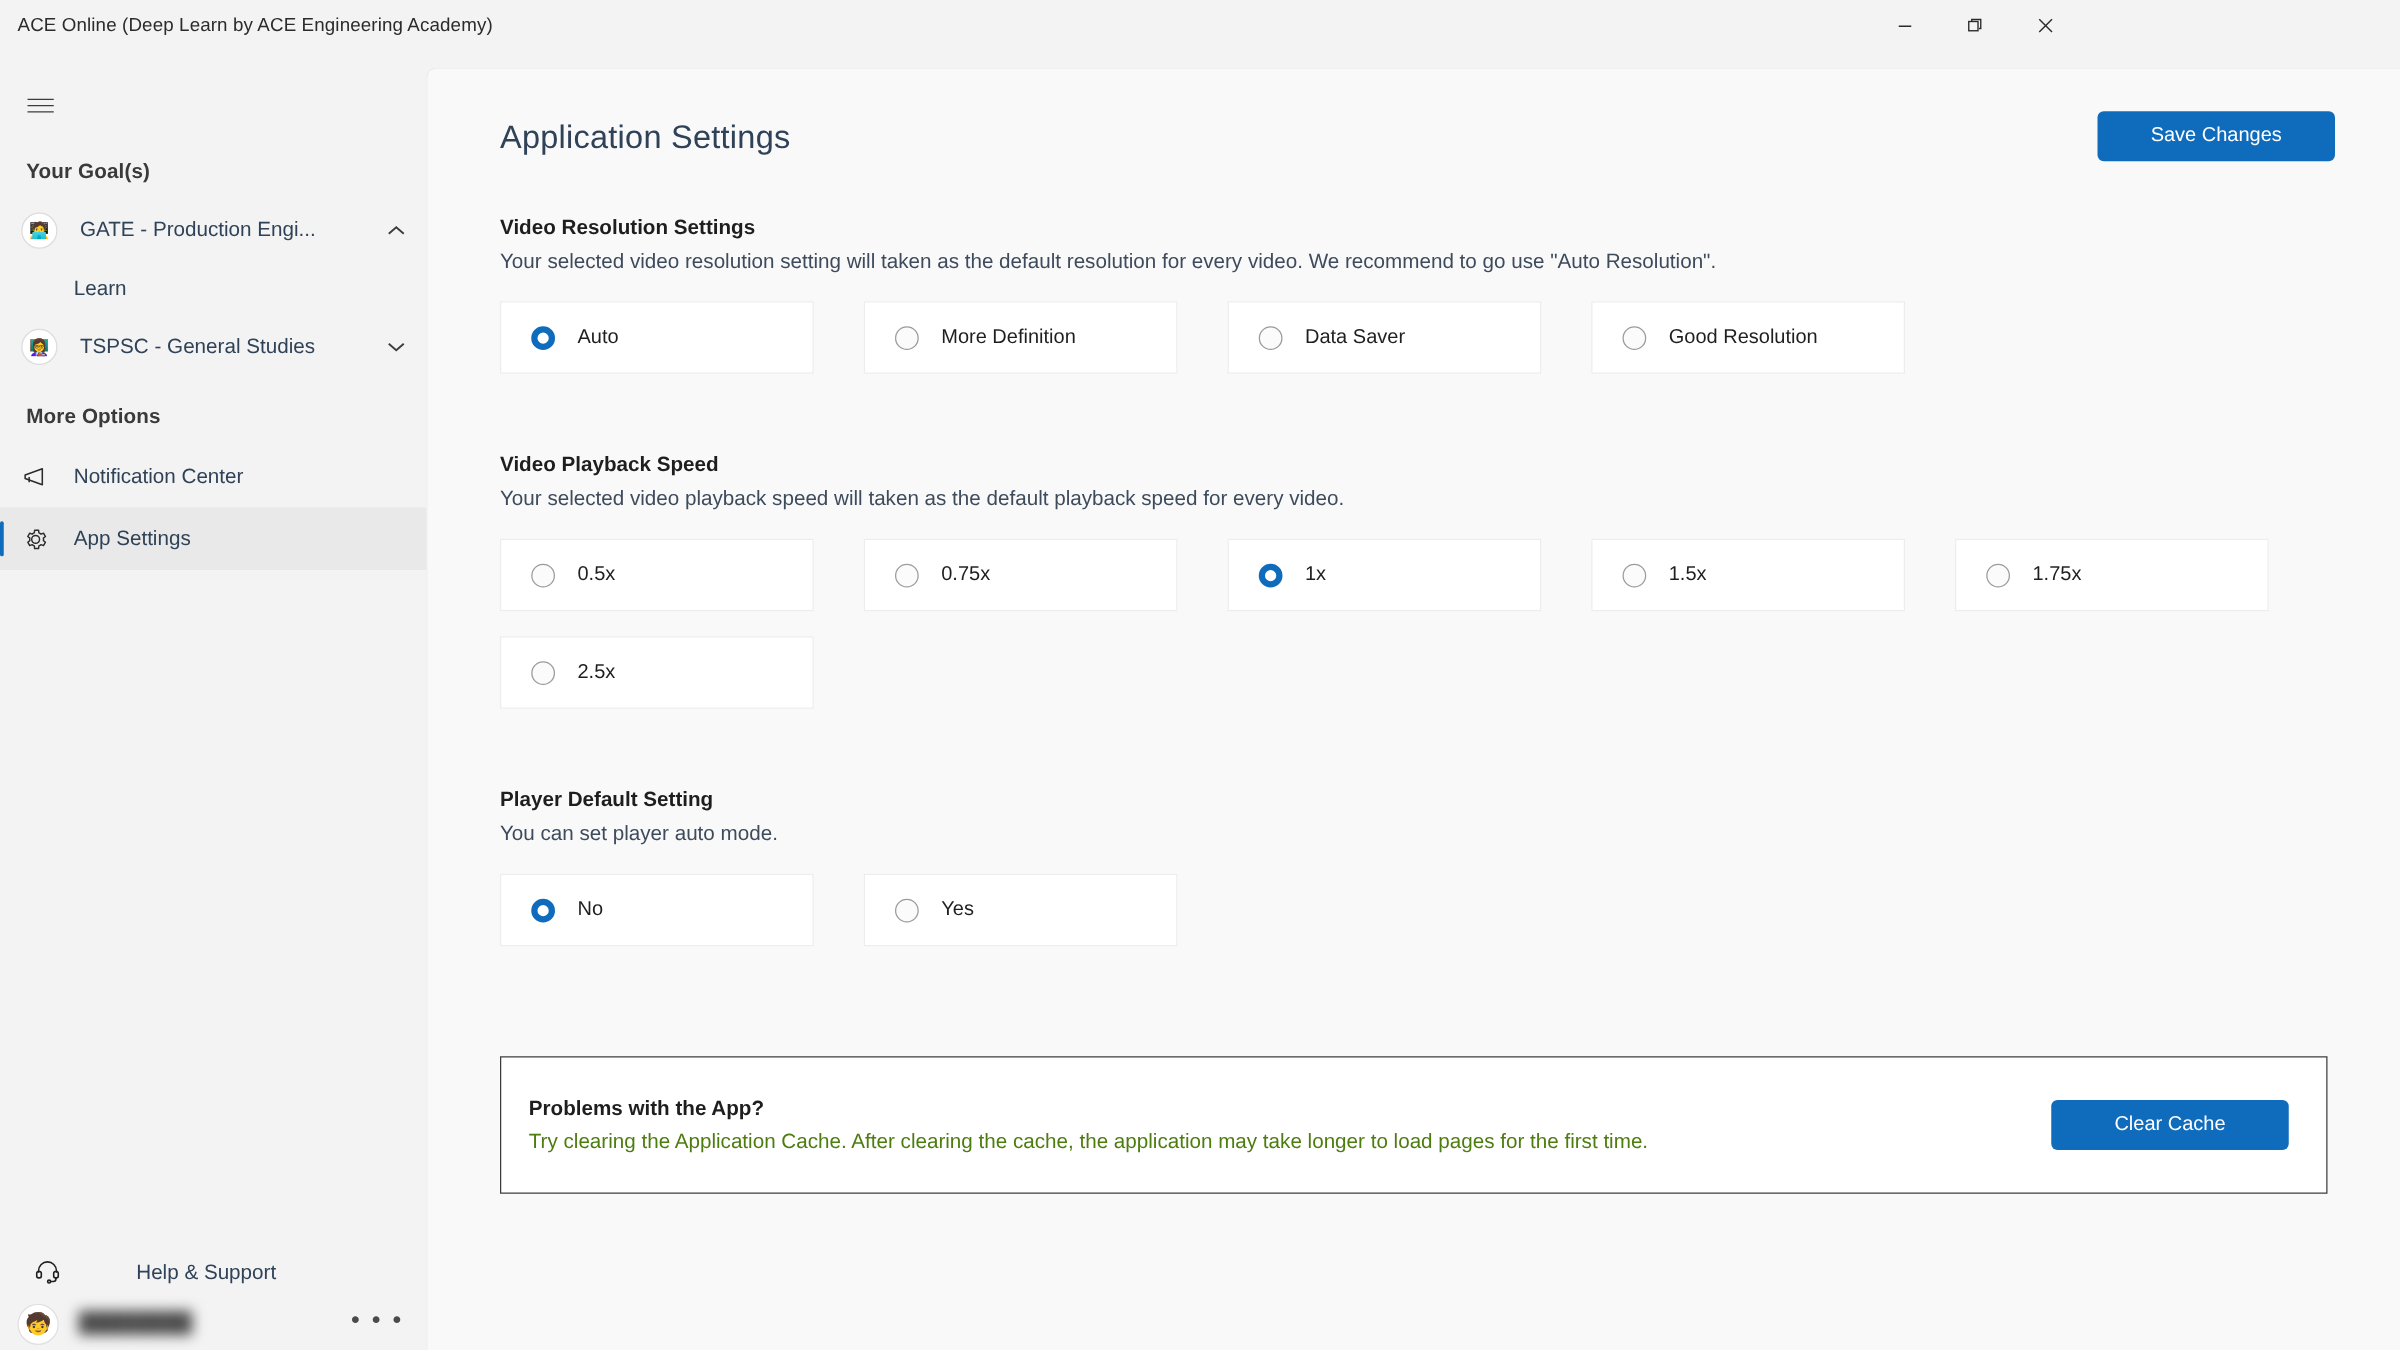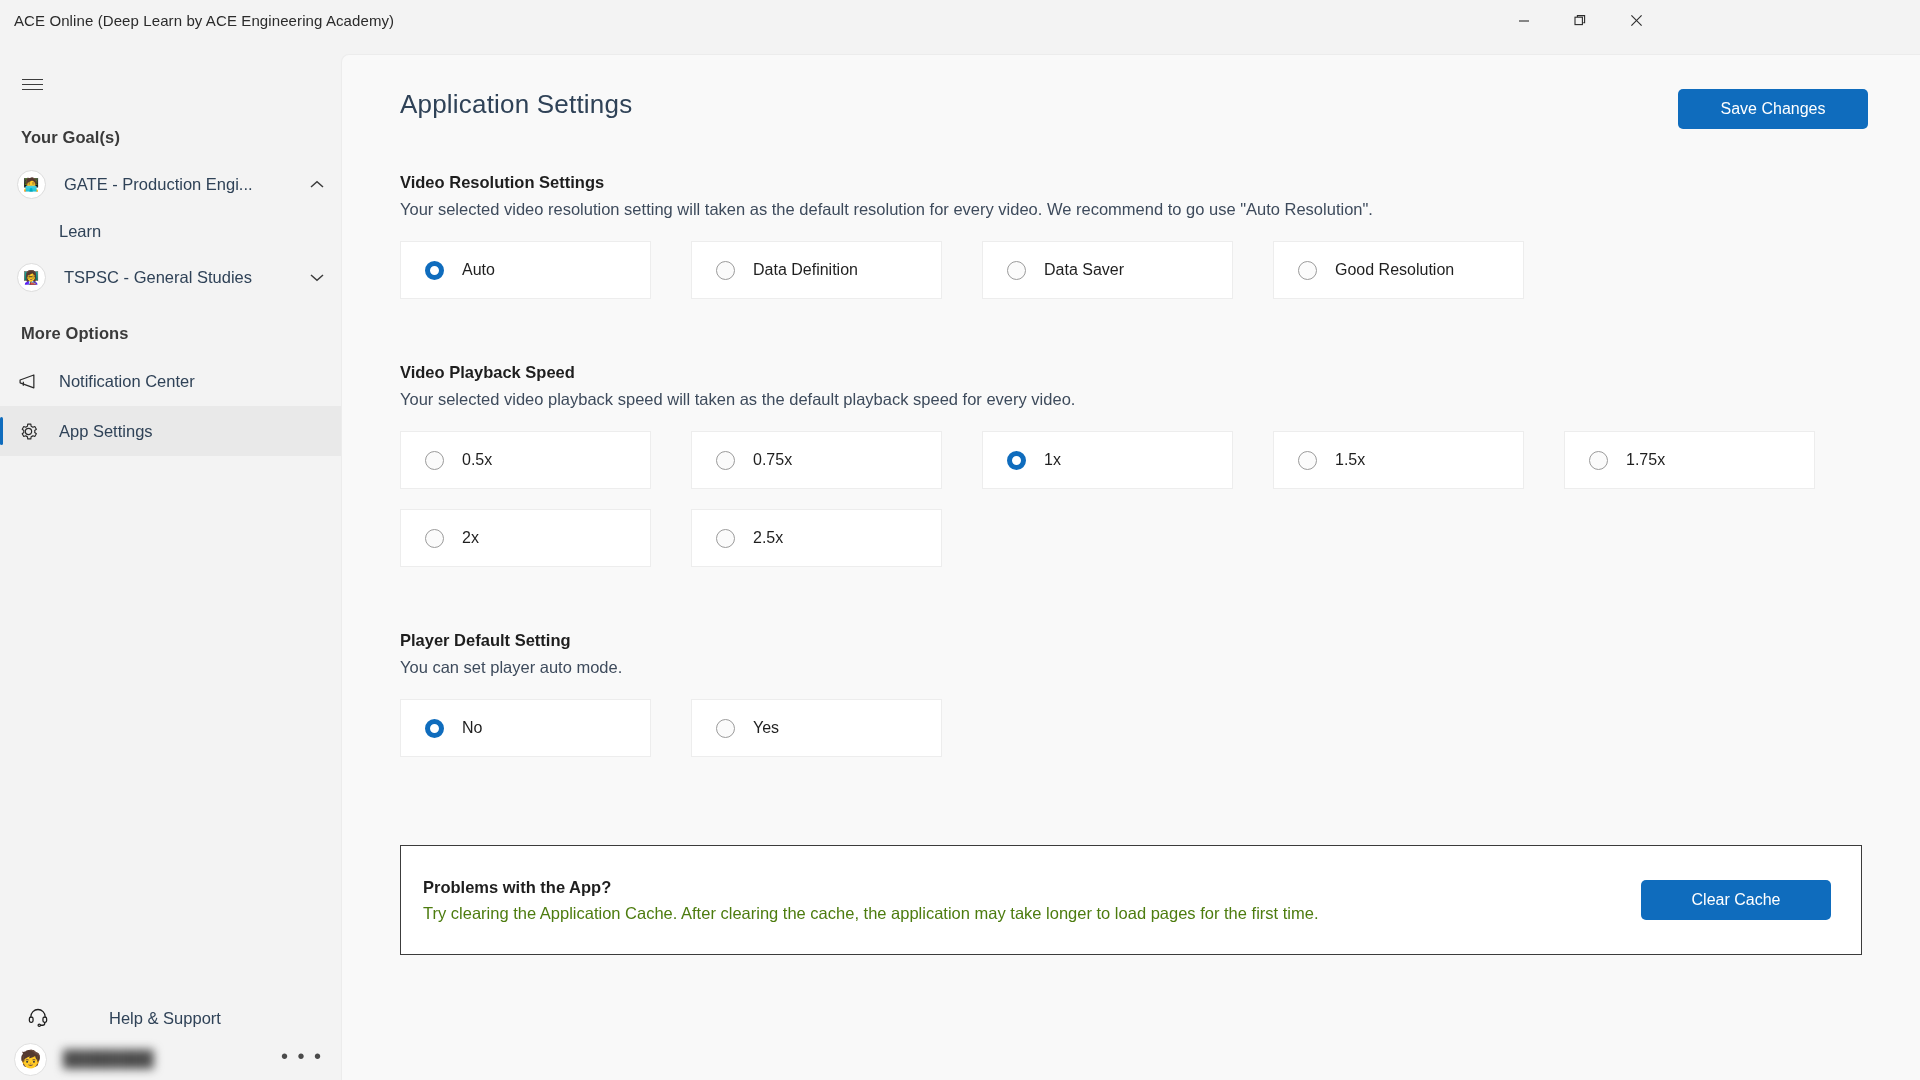--- a/index.html
+++ b/index.html
@@ -140,21 +140,21 @@
   .main {
     position: absolute; top: 54px; left: 341px;
     width: 1579px; height: 1026px;
     background: #f9f9f9;
     border-top-left-radius: 8px;
     border-left: 1px solid #ececec;
     border-top: 1px solid #ececec;
     overflow: hidden;
   }
   .main-head {
-    display: flex; align-items: flex-start;
+    display: flex; align-items: center;
     padding: 34px 52px 0 58px;
     gap: 28px;
   }
   .page-title {
     font-size: 26px; color: #2f4257; font-weight: normal;
     letter-spacing: .2px;
   }
   .btn-primary {
     background: #0f6cbd; color: #fff;
     border: none; border-radius: 5px;
@@ -333,21 +333,21 @@
     <div class="block">
       <div class="block-title">Video Resolution Settings</div>
       <div class="block-desc">Your selected video resolution setting will taken as the default resolution for every video. We recommend to go use "Auto Resolution".</div>
       <div class="cards">
         <div class="card">
           <div class="radio checked"></div>
           <div class="card-label">Auto</div>
         </div>
         <div class="card">
           <div class="radio"></div>
-          <div class="card-label">Data Definition</div>
+          <div class="card-label">More Definition</div>
         </div>
         <div class="card">
           <div class="radio"></div>
           <div class="card-label">Data Saver</div>
         </div>
         <div class="card">
           <div class="radio"></div>
           <div class="card-label">Good Resolution</div>
         </div>
       </div>
@@ -372,24 +372,20 @@
         <div class="card">
           <div class="radio"></div>
           <div class="card-label">1.5x</div>
         </div>
         <div class="card">
           <div class="radio"></div>
           <div class="card-label">1.75x</div>
         </div>
         <div class="card">
           <div class="radio"></div>
-          <div class="card-label">2x</div>
-        </div>
-        <div class="card">
-          <div class="radio"></div>
           <div class="card-label">2.5x</div>
         </div>
       </div>
     </div>
 
     <div class="block">
       <div class="block-title">Player Default Setting</div>
       <div class="block-desc">You can set player auto mode.</div>
       <div class="cards">
         <div class="card">

